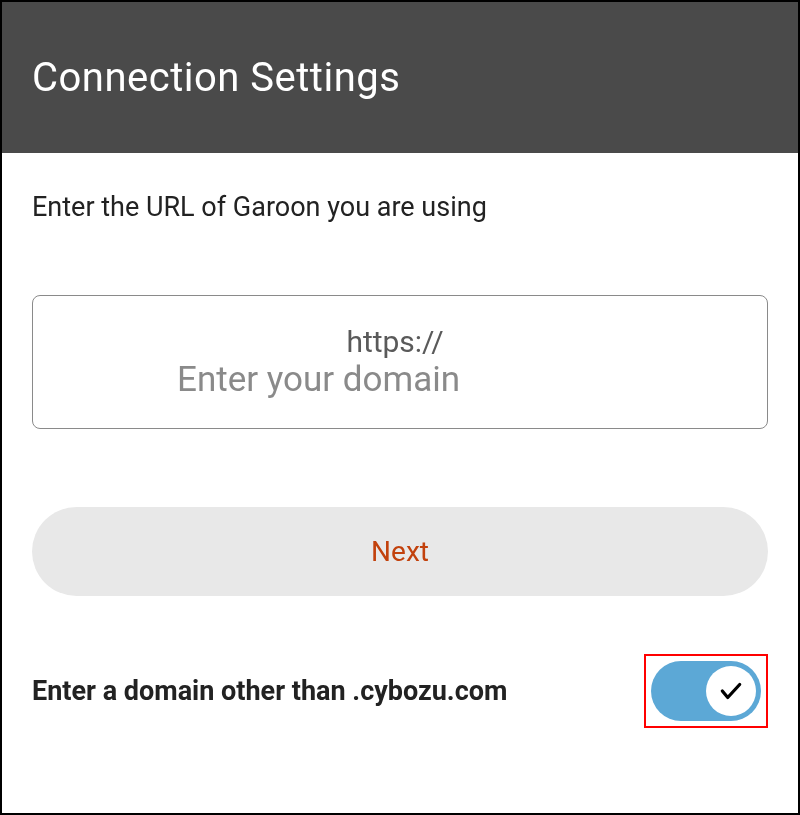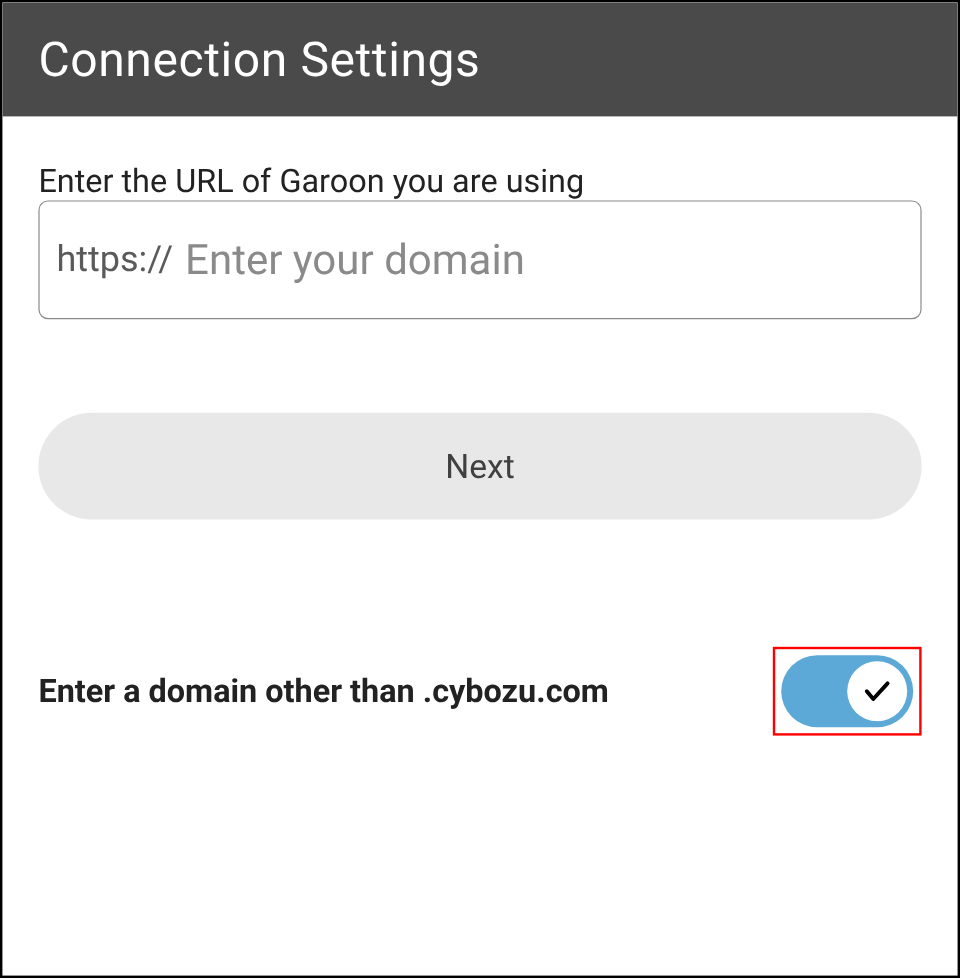--- a/index.html
+++ b/index.html
@@ -12,43 +12,45 @@
       width: 800px;
       height: 815px;
       border: 2px solid #000;
       background: #fff;
       display: flex;
       flex-direction: column;
     }
     .header {
       background: #4a4a4a;
       color: #fff;
-      padding: 24px 30px;
+      padding: 52px 30px;
     }
     .header-title {
       font-size: 40px;
       font-weight: 400;
       letter-spacing: 0.5px;
     }
     .content {
       padding: 38px 30px;
       flex: 1;
     }
     .instruction {
       font-size: 27px;
       color: #222;
       font-weight: 400;
+      margin-bottom: 72px;
     }
     .input-wrapper {
       border: 1.5px solid #8a8a8a;
       border-radius: 8px;
       padding: 28px 14px;
       display: flex;
       align-items: center;
       margin-bottom: 78px;
+      flex-direction: column;
     }
     .url-prefix {
       font-size: 30px;
       color: #5a5a5a;
       margin-right: 10px;
     }
     .url-input {
       border: none;
       outline: none;
       font-size: 35px;
@@ -56,28 +58,28 @@
       flex: 1;
       font-family: inherit;
       background: transparent;
     }
     .url-input::placeholder {
       color: #8a8a8a;
     }
     .next-button {
       width: 100%;
       background: #e8e8e8;
-      color: #404040;
+      color: #c2410c;
       border: none;
       border-radius: 50px;
       padding: 28px;
       font-size: 28px;
       font-family: inherit;
       cursor: pointer;
-      margin-bottom: 106px;
+      margin-bottom: 58px;
     }
     .toggle-row {
       display: flex;
       align-items: center;
       justify-content: space-between;
     }
     .toggle-label {
       font-size: 27px;
       color: #222;
       font-weight: 700;

